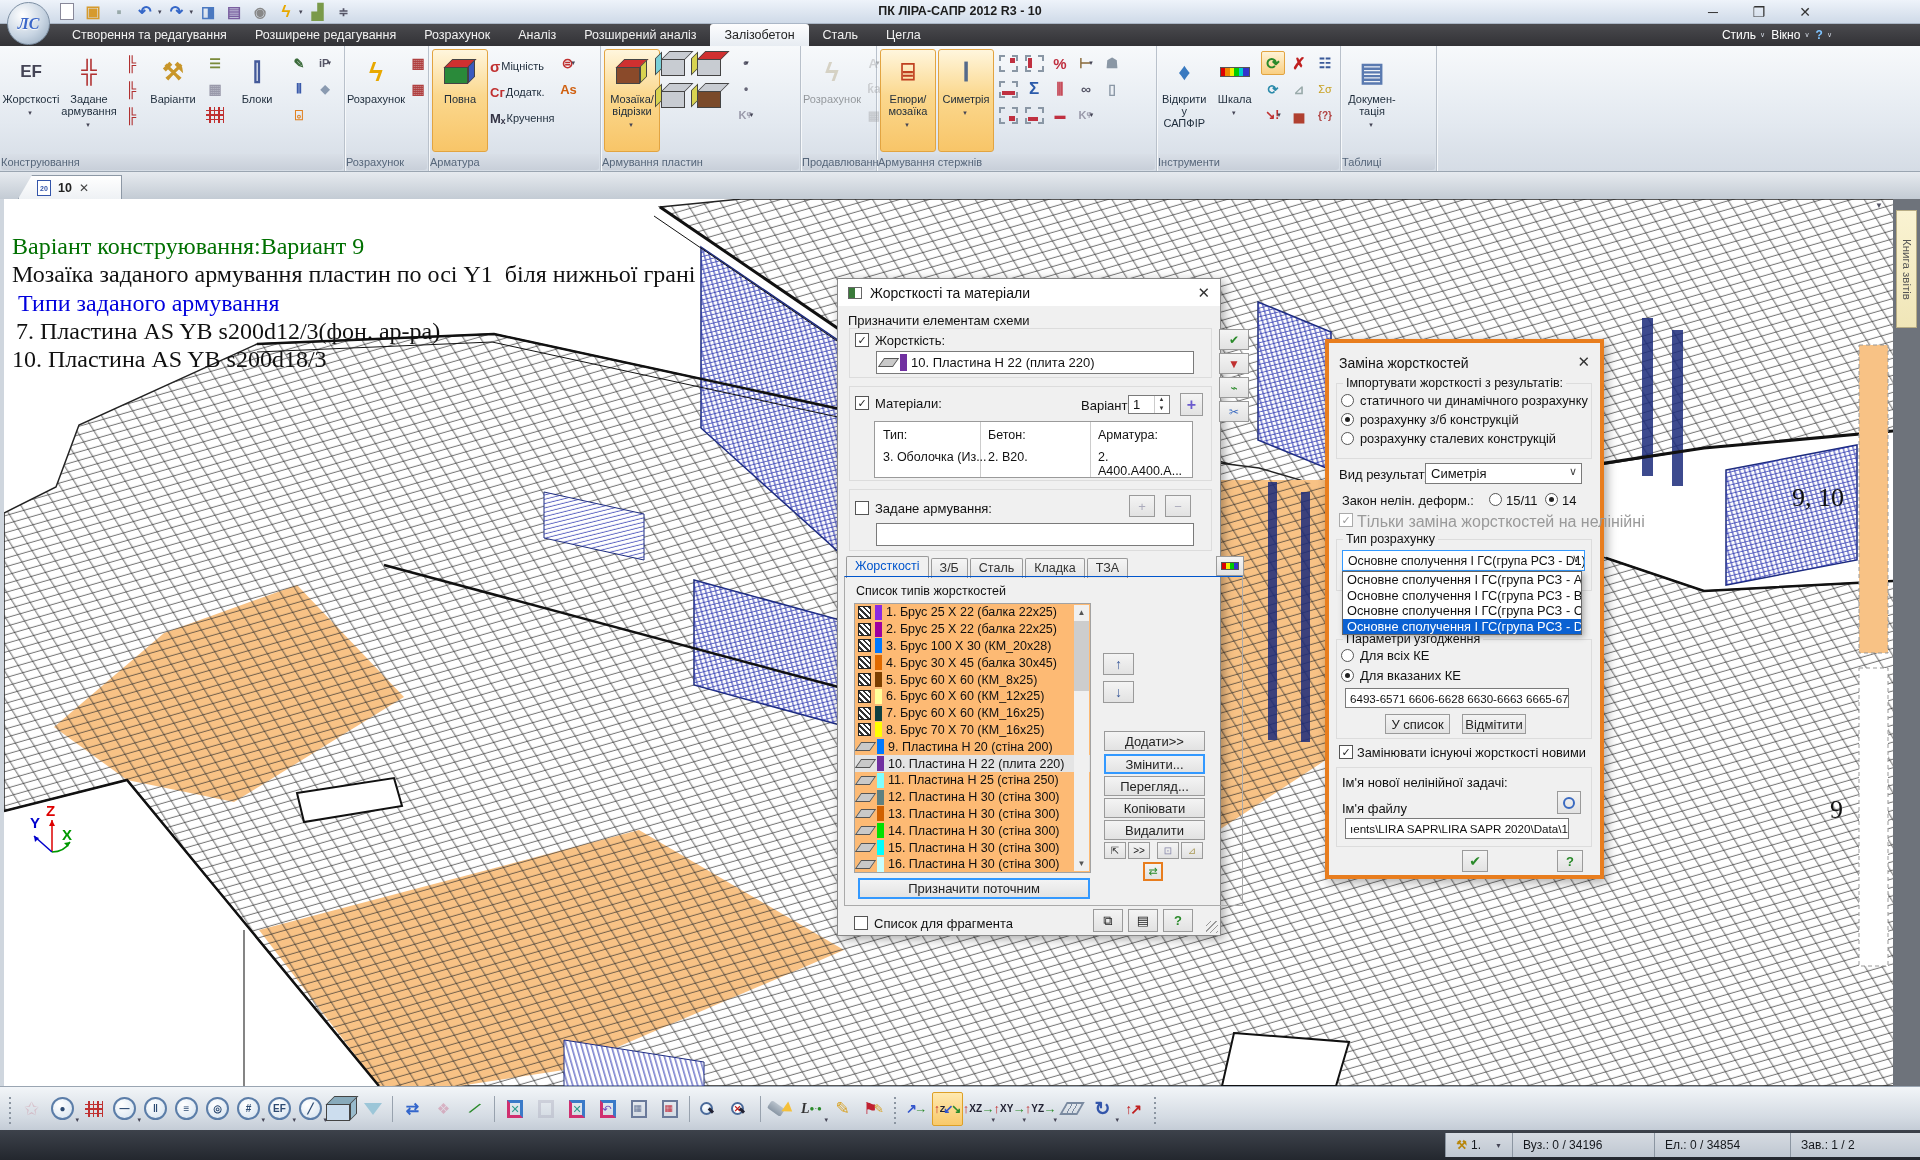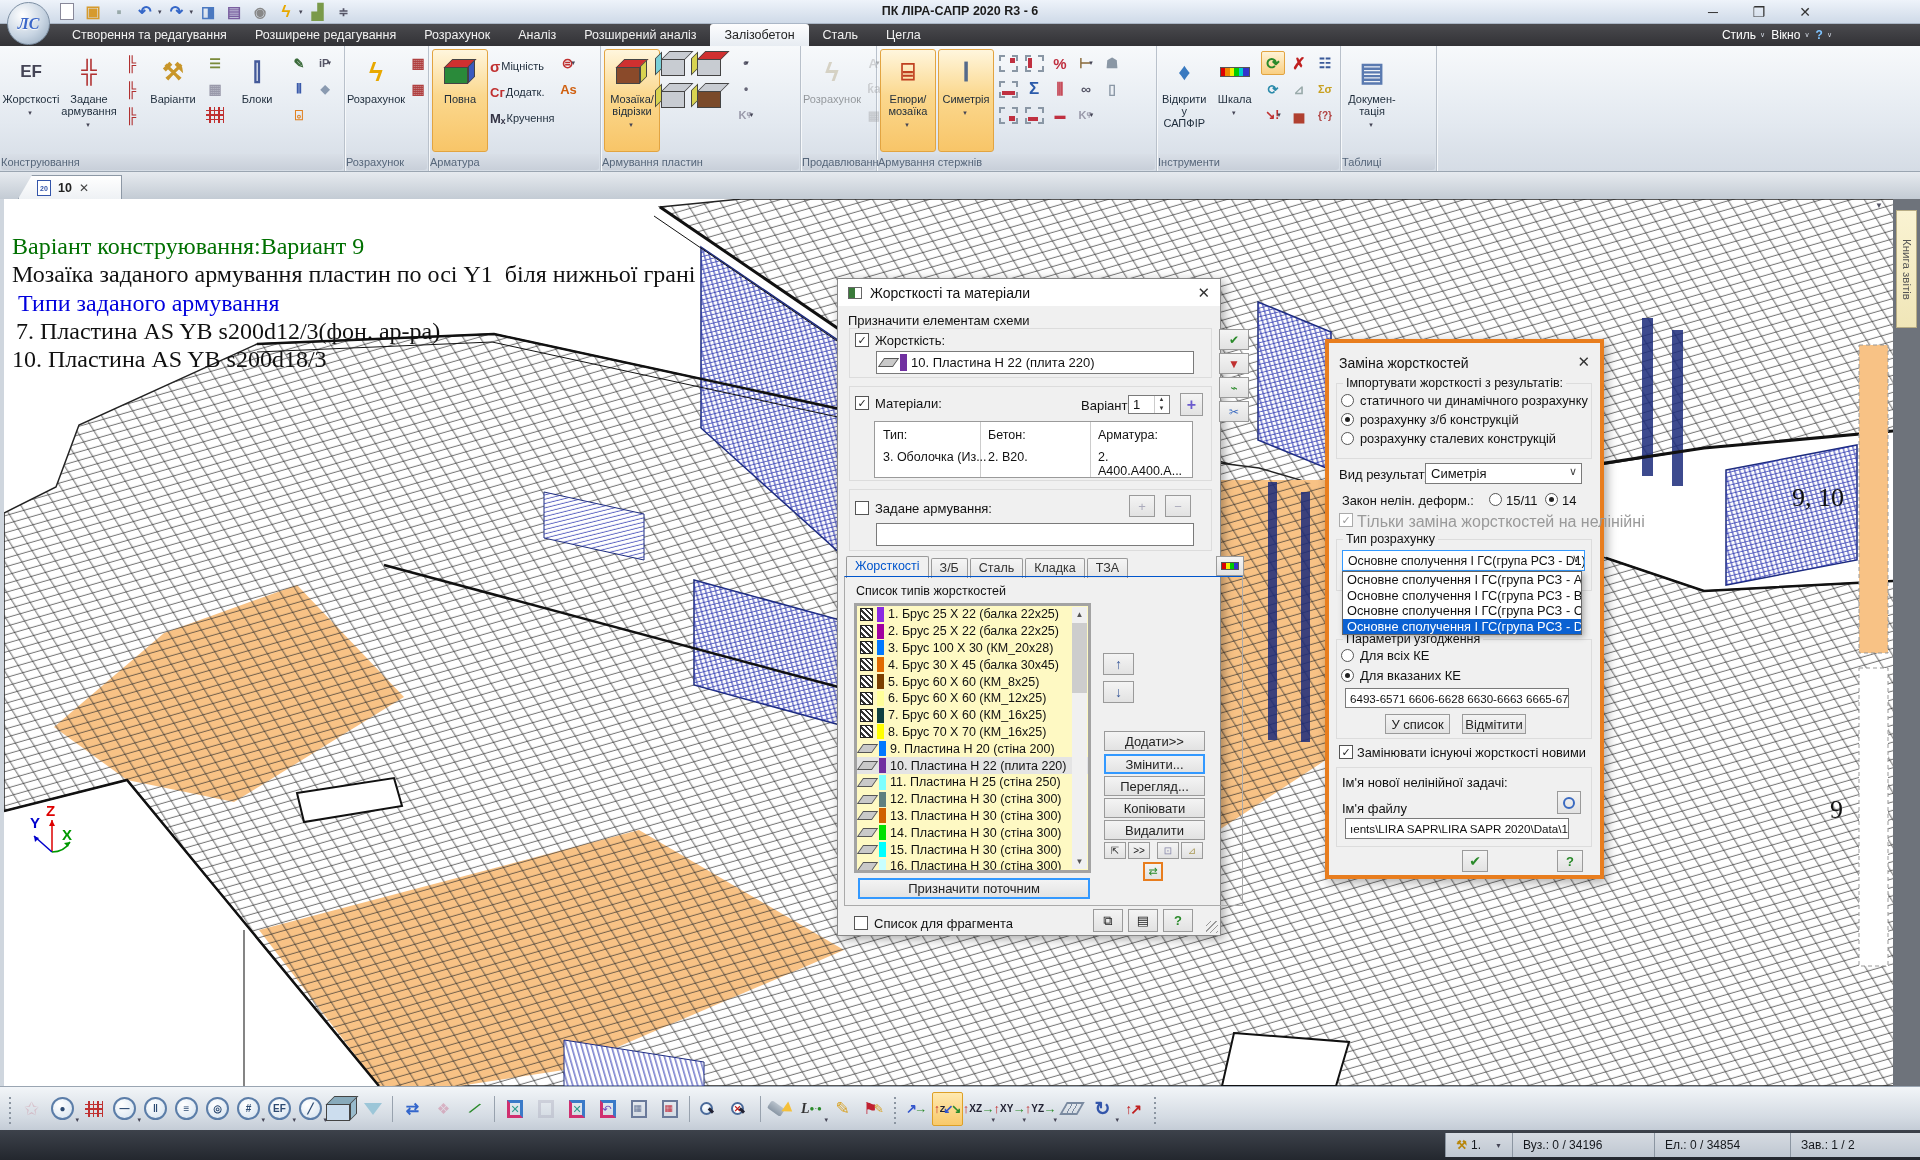--- a/index.html
+++ b/index.html
@@ -66,21 +66,21 @@
 .field{position:absolute;background:#fff;border:1px solid #7a7a7a;display:flex;align-items:center;padding:0 4px;gap:4px;overflow:hidden;white-space:nowrap;}
 .btn{position:absolute;background:linear-gradient(#f4f4f4,#e2e2e2);border:1px solid #9a9a9a;display:flex;align-items:center;justify-content:center;font-size:13px;color:#222;}
 .btn.focus{border:1px solid #3399ff;box-shadow:inset 0 0 0 1px #3399ff;}
 .btn.disabled{color:#999;}
 .plate{width:15px;height:9px;background:#c9c9c9;border:1px solid #555;transform:skewX(-35deg);}
 .swatch{width:7px;height:17px;}
 .hatch{width:13px;height:13px;border:1.5px solid #222;background:repeating-linear-gradient(45deg,#fff 0 2px,#333 2px 4px);}
 .tabsm{position:absolute;display:flex;align-items:flex-end;}
 .tabsm .tb{padding:2px 8px 3px;border:1px solid #9a9a9a;border-bottom:none;background:linear-gradient(#f5f5f5,#e4e4e4);font-size:12.5px;color:#333;margin-right:2px;border-radius:2px 2px 0 0;}
 .tabsm .tb.active{background:#f0f0f0;color:#0055cc;padding-bottom:5px;}
-.listbox{position:absolute;background:#fef9c3;border:3px solid #a3a3a3;overflow:hidden;}
+.listbox{position:absolute;background:#fdba74;border:1px solid #a3a3a3;overflow:hidden;}
 .lrow{height:16.8px;display:flex;align-items:center;gap:4px;padding-left:3px;font-size:12.5px;white-space:nowrap;}
 .lrow.selected{background:#e4e4e4;}
 .scroll{position:absolute;top:1px;bottom:1px;right:1px;width:15px;background:#f0f0f0;}
 .scroll .thumb{position:absolute;top:15px;height:70px;left:0;right:0;background:#cdcdcd;}
 .scroll .ar{position:absolute;left:0;right:0;height:15px;font-size:8px;color:#555;text-align:center;line-height:15px;}
 .combo{position:absolute;background:#fff;border:1px solid #7a7a7a;display:flex;align-items:center;padding:0 18px 0 5px;white-space:nowrap;overflow:hidden;}
 .combo::after{content:"∨";position:absolute;right:4px;top:1px;font-size:11px;color:#444;}
 .droplist{position:absolute;background:#fff;border:1px solid #666;box-shadow:2px 2px 6px rgba(0,0,0,.3);z-index:5;}
 .drow{height:15.5px;line-height:15.5px;padding:0 4px;font-size:12.8px;white-space:nowrap;overflow:hidden;}
 .drow.selected{background:#0b61d2;color:#fff;}
@@ -147,21 +147,21 @@
           <span style="display: inline-flex; align-items: center; justify-content: center; color: rgb(232, 168, 0); font-size: 17px; font-weight: bold;">ϟ</span>
         </span>
         <span class="dd">▾</span>
         <span class="qi">
           <span style="display: inline-flex; align-items: center; justify-content: center; color: rgb(122, 154, 74); font-size: 15px; font-weight: bold;">▟</span>
         </span>
         <span class="qi">
           <span style="display: inline-flex; align-items: center; justify-content: center; color: rgb(85, 85, 102); font-size: 12px; font-weight: bold;">≑</span>
         </span>
       </div>
-    <div id="apptitle">ПК ЛІРА-САПР  2020 R3 - 6</div>
+    <div id="apptitle">ПК ЛІРА-САПР  2012 R3 - 10</div>
     <div id="winbtns">
       <span>─</span>
       <span>❐</span>
       <span>✕</span>
     </div>
   </div>
   <div id="logo">
       <span>ЛС</span>
     </div>
 
@@ -488,21 +488,21 @@
             </div>
             <div class="sbtn">
               <span style="display: inline-flex; align-items: center; justify-content: center; color: rgb(176, 64, 48); font-size: 13px; font-weight: bold;">▅</span>
             </div>
           </div>
           <div class="scol">
             <div class="sbtn">
               <span style="display: inline-flex; align-items: center; justify-content: center; color: rgb(58, 90, 154); font-size: 14px; font-weight: bold;">☷</span>
             </div>
             <div class="sbtn">
-              <span style="display: inline-flex; align-items: center; justify-content: center; color: rgb(200, 160, 32); font-size: 11px; font-weight: bold;">Σσ</span>
+              <span style="display: inline-flex; align-items: center; justify-content: center; color: rgb(200, 160, 32); font-size: 11px; font-weight: normal;">Σσ</span>
             </div>
             <div class="sbtn">
               <span style="display: inline-flex; align-items: center; justify-content: center; color: rgb(176, 64, 64); font-size: 10px; font-weight: bold;">{?}</span>
             </div>
           </div>
         </div>
         <div class="glabel">Інструменти</div>
       </div>
       <div class="rgroup" style="width: 96px;">
         <div class="gcontent">

